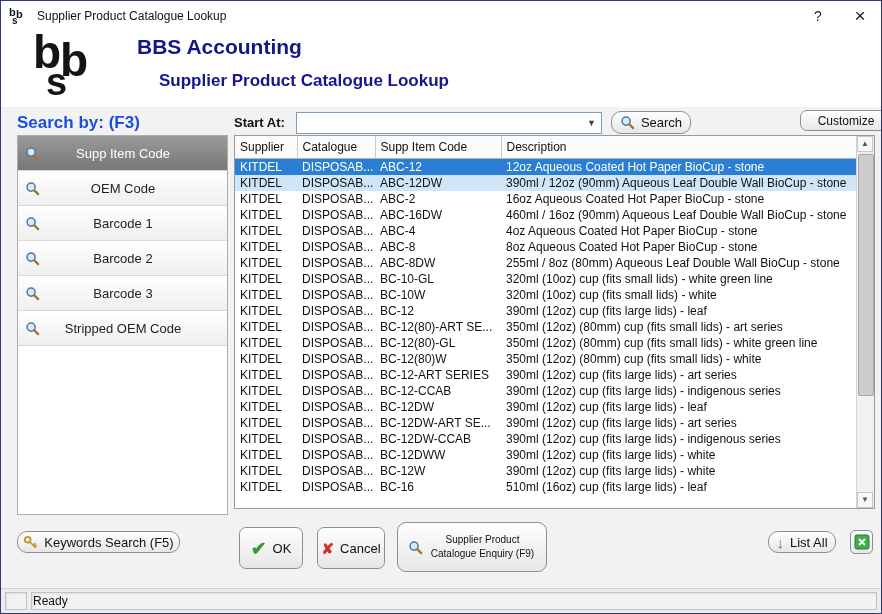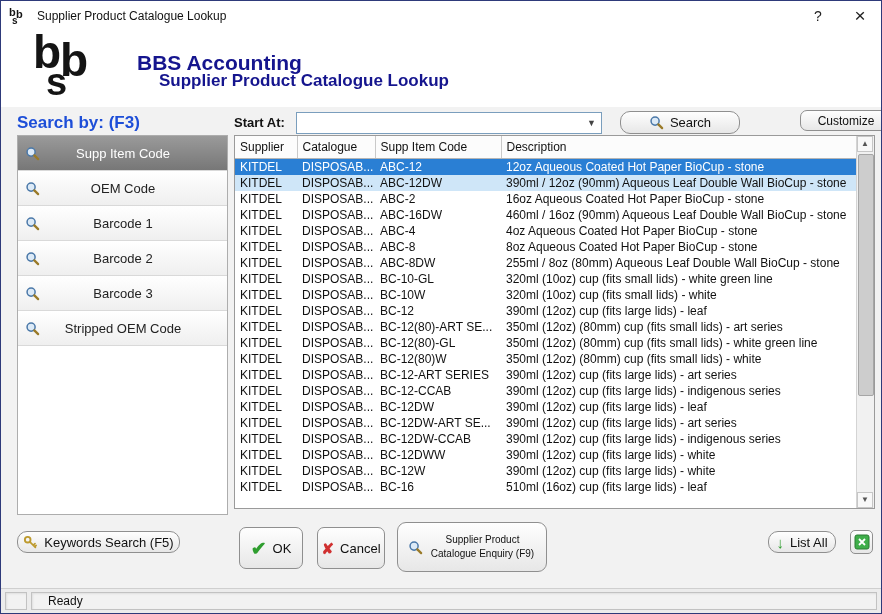--- a/index.html
+++ b/index.html
@@ -13,39 +13,39 @@
   .tb-help{font-size:14px;}
   .tb-close{font-size:19px;}
 
   
   .header{position:absolute;top:30px;left:0;right:0;height:76px;background:#ffffff;}
   .logo{position:absolute;left:32px;top:2px;width:92px;height:70px;color:#141414;font-weight:bold;}
   .logo span{position:absolute;line-height:1;}
   .logo .b1{left:0;top:-4px;font-size:46px;}
   .logo .b2{left:27px;top:4px;font-size:46px;}
   .logo .s1{left:13px;top:30px;font-size:38px;}
-  .app-title{position:absolute;left:136px;top:20px;font-size:21px;font-weight:bold;color:var(--accent,#15158e);}
+  .app-title{position:absolute;left:136px;top:4px;font-size:21px;font-weight:bold;color:var(--accent,#15158e);}
   .app-subtitle{position:absolute;left:158px;top:40px;font-size:17px;font-weight:bold;color:var(--accent,#15158e);}
 
   
   .searchby-label{position:absolute;left:16px;top:112px;font-size:17px;font-weight:bold;color:#1d4ed8;}
   .search-panel{position:absolute;left:16px;top:134px;width:211px;height:380px;background:#fff;border:1px solid #adadad;box-sizing:border-box;}
   .search-item{height:34px;display:flex;align-items:center;border-bottom:1px solid #d9d9d9;background:linear-gradient(#ffffff,#efefef);cursor:pointer;}
   .search-item .mag{margin-left:7px;width:16px;flex:0 0 auto;display:flex;align-items:center;}
   .search-item .si-label{flex:1;text-align:center;font-size:13px;color:#222;padding-right:22px;}
   .search-item.selected{background:linear-gradient(var(--selected-filter-gray,#9a9a9a),#777777);}
   .search-item.selected .si-label{color:#fff;}
 
   
   .startat-label{position:absolute;left:233px;top:114px;font-size:13px;font-weight:bold;color:#111;}
   .combo{position:absolute;left:295px;top:111px;width:306px;height:22px;background:#fff;border:1px solid #7a9ebd;box-sizing:border-box;}
   .combo input{position:absolute;left:2px;top:1px;width:282px;height:18px;border:none;outline:none;font-size:12px;font-family:"Liberation Sans",sans-serif;background:transparent;}
   .combo .arrow{position:absolute;right:1px;top:1px;width:17px;height:18px;text-align:center;line-height:18px;font-size:9px;color:#444;cursor:pointer;}
   .btn{position:absolute;display:flex;align-items:center;justify-content:center;gap:6px;background:linear-gradient(#fefefe,#e7e7e7);border:1px solid #8f8f8f;border-radius:10px;font-size:13px;color:#111;box-sizing:border-box;cursor:pointer;}
-  .btn-search{left:610px;top:110px;width:120px;height:23px;margin-left:9px;}
+  .btn-search{left:610px;top:110px;width:80px;height:23px;}
   .btn-customize{left:799px;top:109px;width:92px;height:21px;border-radius:7px;font-size:12px;}
 
   
   .table-wrap{position:absolute;left:233px;top:134px;width:641px;height:374px;background:#fff;border:1px solid #9a9a9a;box-sizing:border-box;overflow:hidden;}
   table.grid{border-collapse:collapse;table-layout:fixed;width:622px;}
   table.grid th{height:20px;background:#fcfcfc;border-right:1px solid #c9c9c9;border-bottom:1px solid #b5b5b5;font-weight:normal;font-size:12px;text-align:left;padding:1px 5px;color:#111;white-space:nowrap;overflow:hidden;}
   table.grid td{font-size:12px;height:16px;line-height:16px;padding:0 5px;white-space:nowrap;overflow:hidden;color:#111;}
   tr.selected td{background:var(--selection-blue,#2a7fd4);color:#fff;}
   tr.hot td{background:#cfe6f8;}
   .vscroll{position:absolute;top:0;right:0;bottom:0;width:17px;background:#f1f1f1;border-left:1px solid #d4d4d4;}
@@ -63,21 +63,21 @@
   .btn-enquiry .enq-text{width:108px;text-align:center;font-size:10px;line-height:14px;}
   .btn-listall{left:767px;top:530px;width:68px;height:22px;}
   .btn-excel{left:849px;top:529px;width:23px;height:24px;border-radius:5px;padding:0;}
   .icon-check{color:var(--ok-green,#2f9e2f);font-size:19px;font-weight:bold;line-height:1;}
   .icon-cross{color:var(--cancel-red,#d03030);font-size:15px;font-weight:bold;line-height:1;}
   .icon-downarrow{color:var(--list-all-green,#2f9e2f);font-size:15px;font-weight:bold;line-height:1;}
 
   
   .statusbar{position:absolute;left:0;right:0;bottom:0;height:24px;background:#ececec;border-top:1px solid #cfcfcf;}
   .status-cell{position:absolute;left:4px;top:3px;bottom:3px;width:22px;border:1px solid #c2c2c2;background:#f2f2f2;box-shadow:inset 1px 1px 2px rgba(0,0,0,.08);box-sizing:border-box;}
-  .status-field{position:absolute;left:30px;right:4px;top:3px;bottom:3px;border:1px solid #c2c2c2;background:#f2f2f2;box-shadow:inset 1px 1px 2px rgba(0,0,0,.08);box-sizing:border-box;font-size:12px;line-height:16px;padding-left:16px;color:#111;}
+  .status-field{position:absolute;left:30px;right:4px;top:3px;bottom:3px;border:1px solid #c2c2c2;background:#f2f2f2;box-shadow:inset 1px 1px 2px rgba(0,0,0,.08);box-sizing:border-box;font-size:12px;line-height:16px;padding-left:1px;color:#111;}
 </style>
 </head>
 <body>
 
 <div class="window">
 
   <div class="titlebar">
     <span class="tb-icon">
       <svg width="20" height="20" viewBox="0 0 20 20">
           <text x="0" y="10" font-size="11" font-weight="bold" font-family="Liberation Sans, sans-serif" fill="#141414">b</text>

